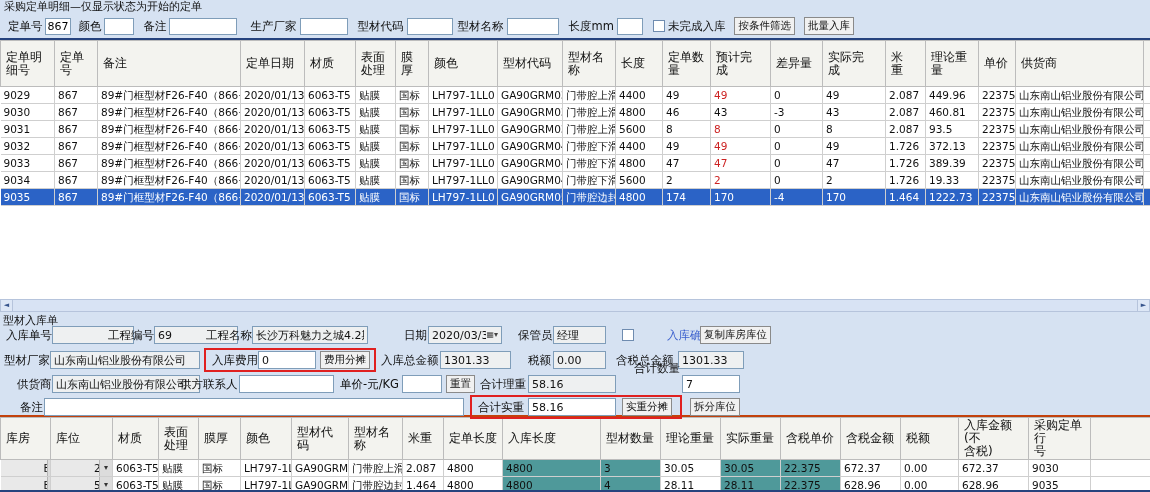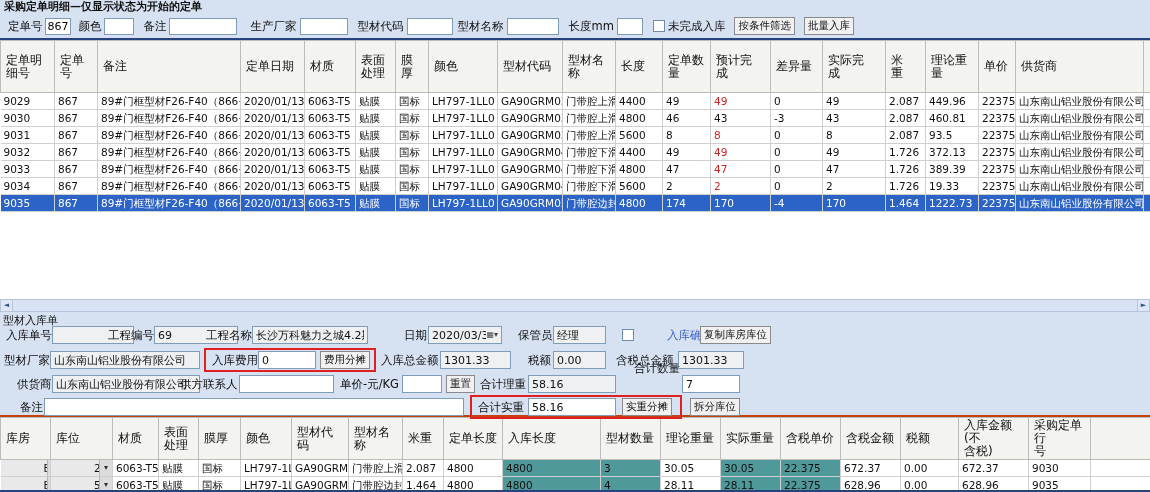--- a/index.html
+++ b/index.html
@@ -1,29 +1,29 @@
 <!DOCTYPE html>
 <html><head>
 <meta charset="utf-8">
 <style>
 *{box-sizing:border-box;margin:0;padding:0;}
 html,body{width:1150px;height:492px;}
 body{font-family:"DejaVu Sans",sans-serif;font-size:12px;background:#fff;overflow:hidden;}
 .app{width:1150px;height:492px;background:#d6e2f2;position:relative;overflow:hidden;}
-.win-title{height:14px;line-height:14px;padding-left:4px;font-size:11px;color:#101010;font-weight:bold;}
+.win-title{height:14px;line-height:14px;padding-left:4px;font-size:11px;color:#101010;}
 .filter-row{height:26px;display:flex;align-items:center;border-bottom:2px solid #26437e;background:#d6e2f2;}
 .flbl{font-size:11.5px;color:#101010;white-space:nowrap;}
 .fin{height:17px;border:1px solid #7f9db9;background:#fff;font:11px "DejaVu Sans",sans-serif;padding:0 2px;}
 .btn{height:18px;border:1px solid #8a8a8a;background:#f1f1f1;font-size:10.5px;padding:0 3px;white-space:nowrap;color:#101010;}
 .chkbox{width:12px;height:12px;border:1px solid #6f8cb0;background:#fff;display:inline-block;flex:none;}
 .order-area{height:272px;background:#fff;position:relative;overflow:hidden;}
 table.grid{border-collapse:collapse;table-layout:fixed;width:1150px;background:#fff;}
 .grid th{background:#f3f3ef;border:1px solid #bcbcbc;font-weight:normal;font-size:12px;padding:1px 5px;text-align:left;vertical-align:middle;line-height:13px;white-space:pre-line;color:#101010;}
 .grid td{border-right:1px solid #cfcfcf;border-bottom:1px solid #cfcfcf;font-size:10.5px;padding:0 3px;height:17px;line-height:16px;white-space:nowrap;overflow:hidden;color:#101010;}
-#order-table thead tr{height:52px;margin-top:30px;}
+#order-table thead tr{height:46px;margin-top:30px;}
 #order-table tr.selected td{background:#2b63c6;color:#fff;}
 td.red{color:#cc2222;}
 td.teal{background:#4f999a;}
 .hscroll{position:absolute;left:0;bottom:0;width:1150px;height:13px;background:#e9eff9;display:flex;}
 .sb-btn{width:13px;height:13px;background:#dde7f6;border:1px solid #b6c4dc;font-size:7px;line-height:11px;text-align:center;color:#36548c;flex:none;}
 .sb-thumb{flex:1;background:#d8e3f4;border-top:1px solid #b6c4dc;border-bottom:1px solid #b6c4dc;}
 .form{height:105px;position:relative;border-bottom:2px solid #c2410c;background:#d6e2f2;}
 .sec-title{position:absolute;left:3px;top:1px;font-size:11px;color:#101010;}
 .form .lbl{position:absolute;height:18px;line-height:18px;white-space:nowrap;font-size:11.5px;color:#101010;}
 .form .lbl.blue{color:#3a5fcd;margin-left:30px;}

